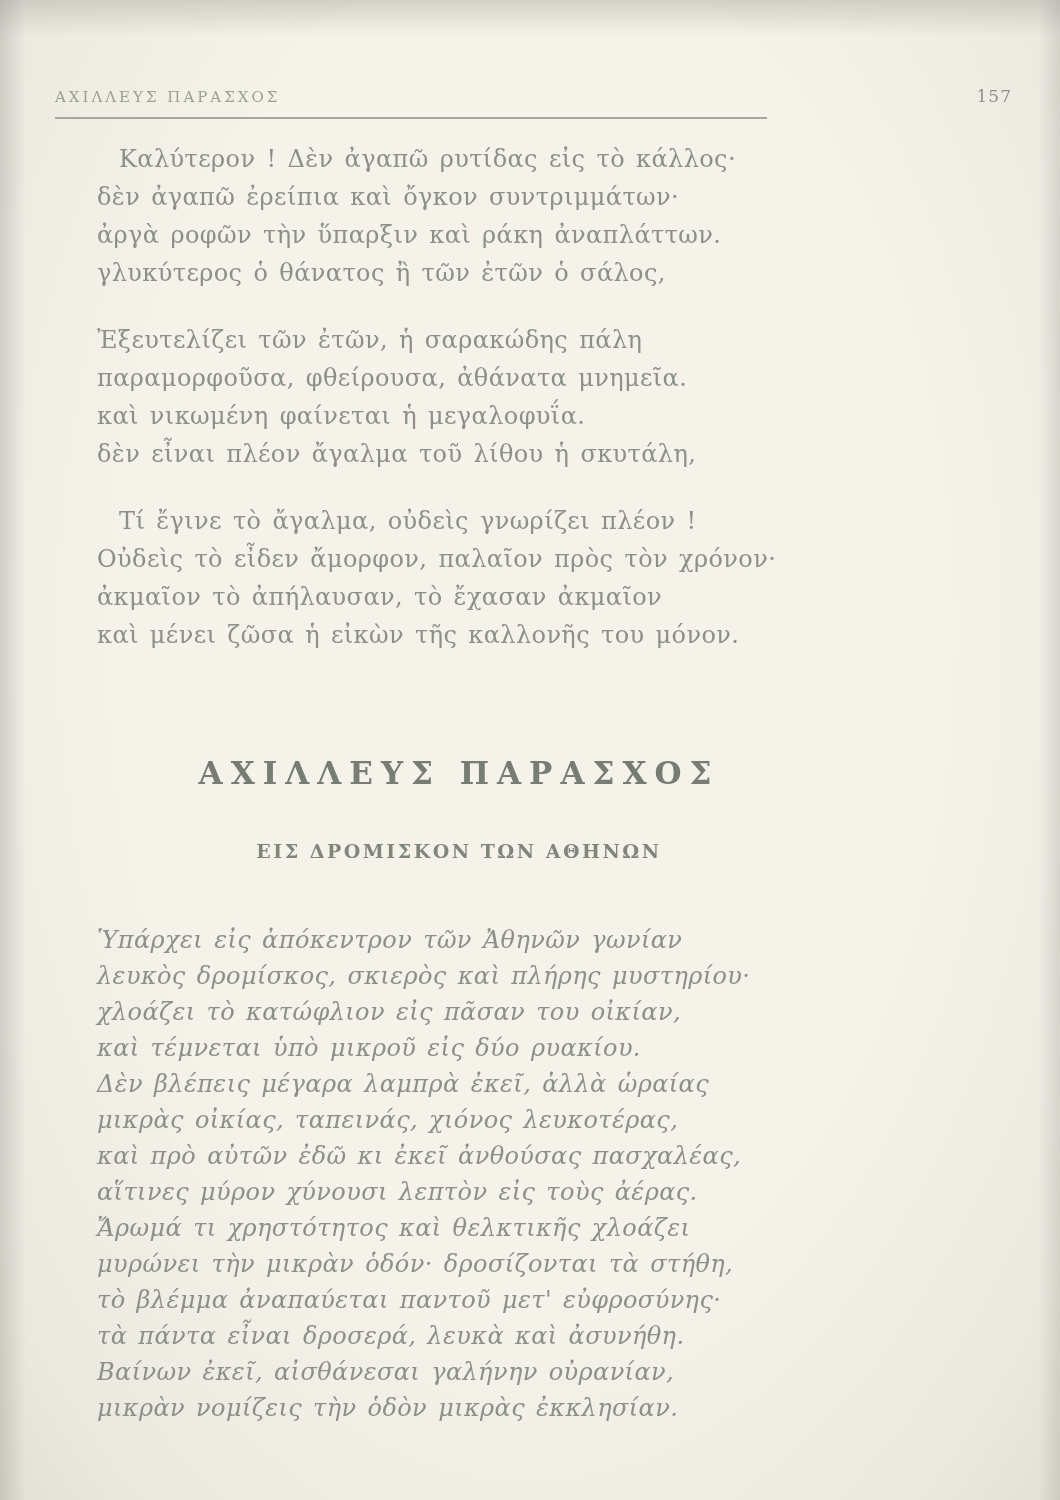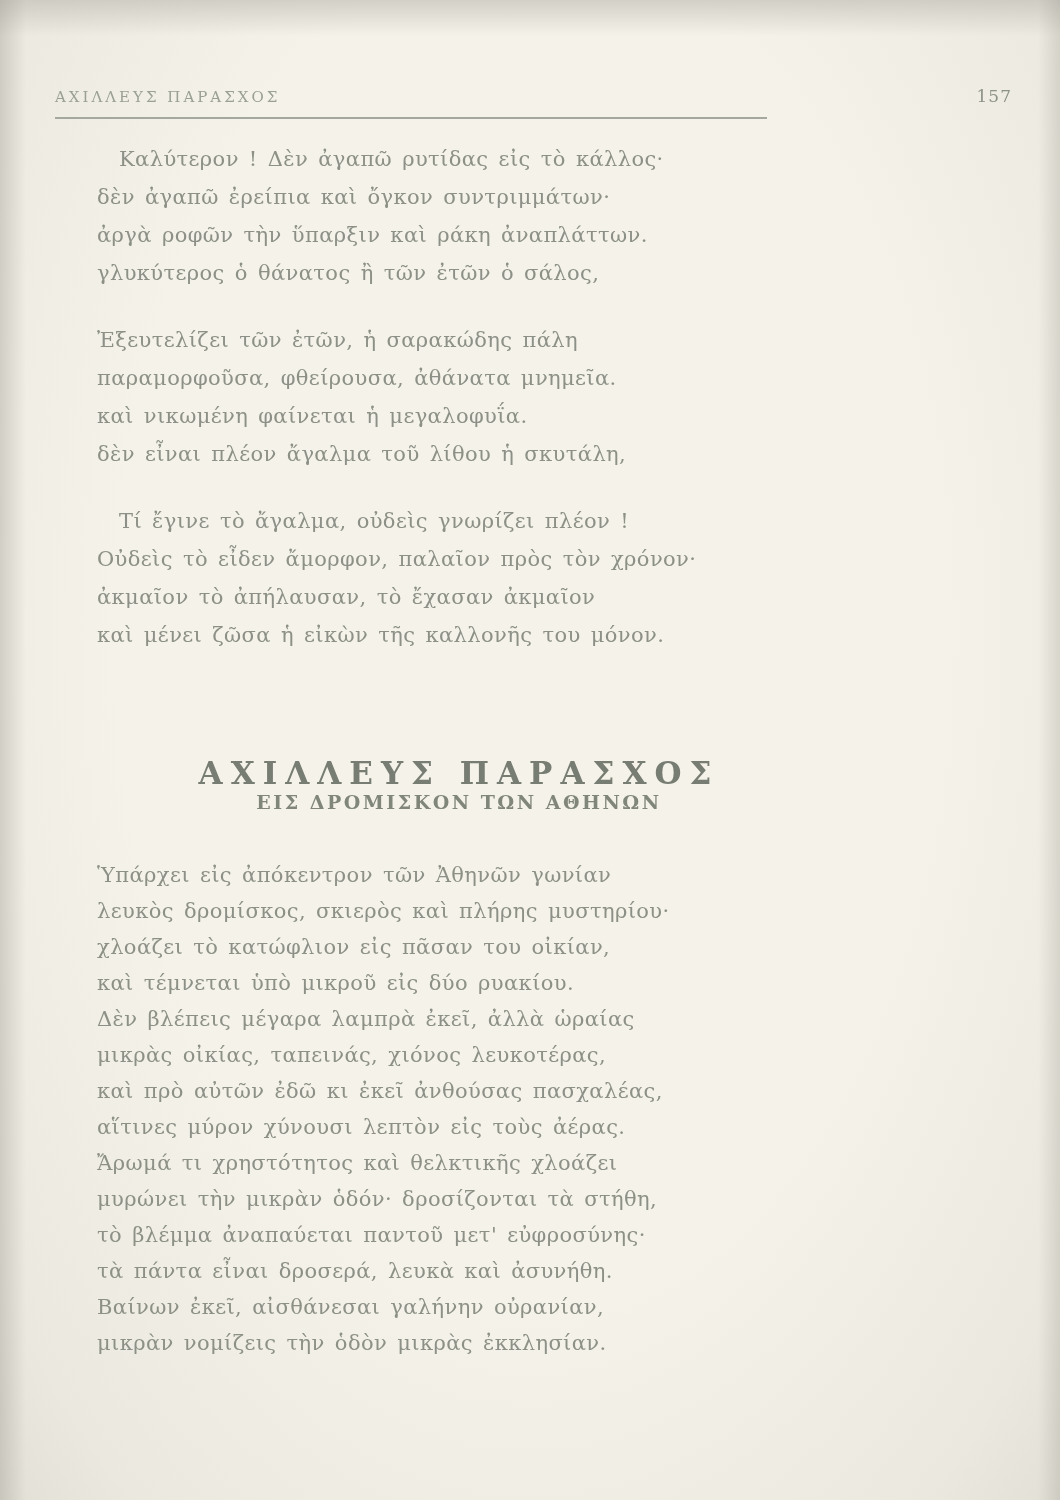--- a/index.html
+++ b/index.html
@@ -66,45 +66,46 @@
     background: #a4a89e;
   }
   .content {
     position: absolute;
     top: 140px;
     left: 97px;
     width: 724px;
   }
   .poem p {
     margin: 0;
-    font-size: 21px;
+    font-size: 24px;
     line-height: 38px;
     color: #8c9086;
     letter-spacing: 0.4px;
     word-spacing: 3px;
     white-space: nowrap;
   }
   .stanza { margin: 0 0 29px 0; }
   .stanza.indent-first p:first-child { text-indent: 22px; }
   .section-title {
     margin-top: 101px;
     text-align: center;
     font-size: 31px;
     font-weight: bold;
     letter-spacing: 8px;
     color: #787d73;
   }
   .section-subtitle {
+    margin-top: 49px;
     text-align: center;
     font-size: 19px;
     font-weight: bold;
     letter-spacing: 2.5px;
     color: #81867b;
   }
-  .poem2 { margin-top: 44px; }
+  .poem2 { margin-top: 60px; font-style: italic; }
   .poem2 p { line-height: 36px; }
 </style>
 </head>
 <body>
 
 <div class="page">
   <div class="scan-edge-top"></div>
   <div class="scan-edge-left"></div>
   <div class="scan-edge-right"></div>
 

